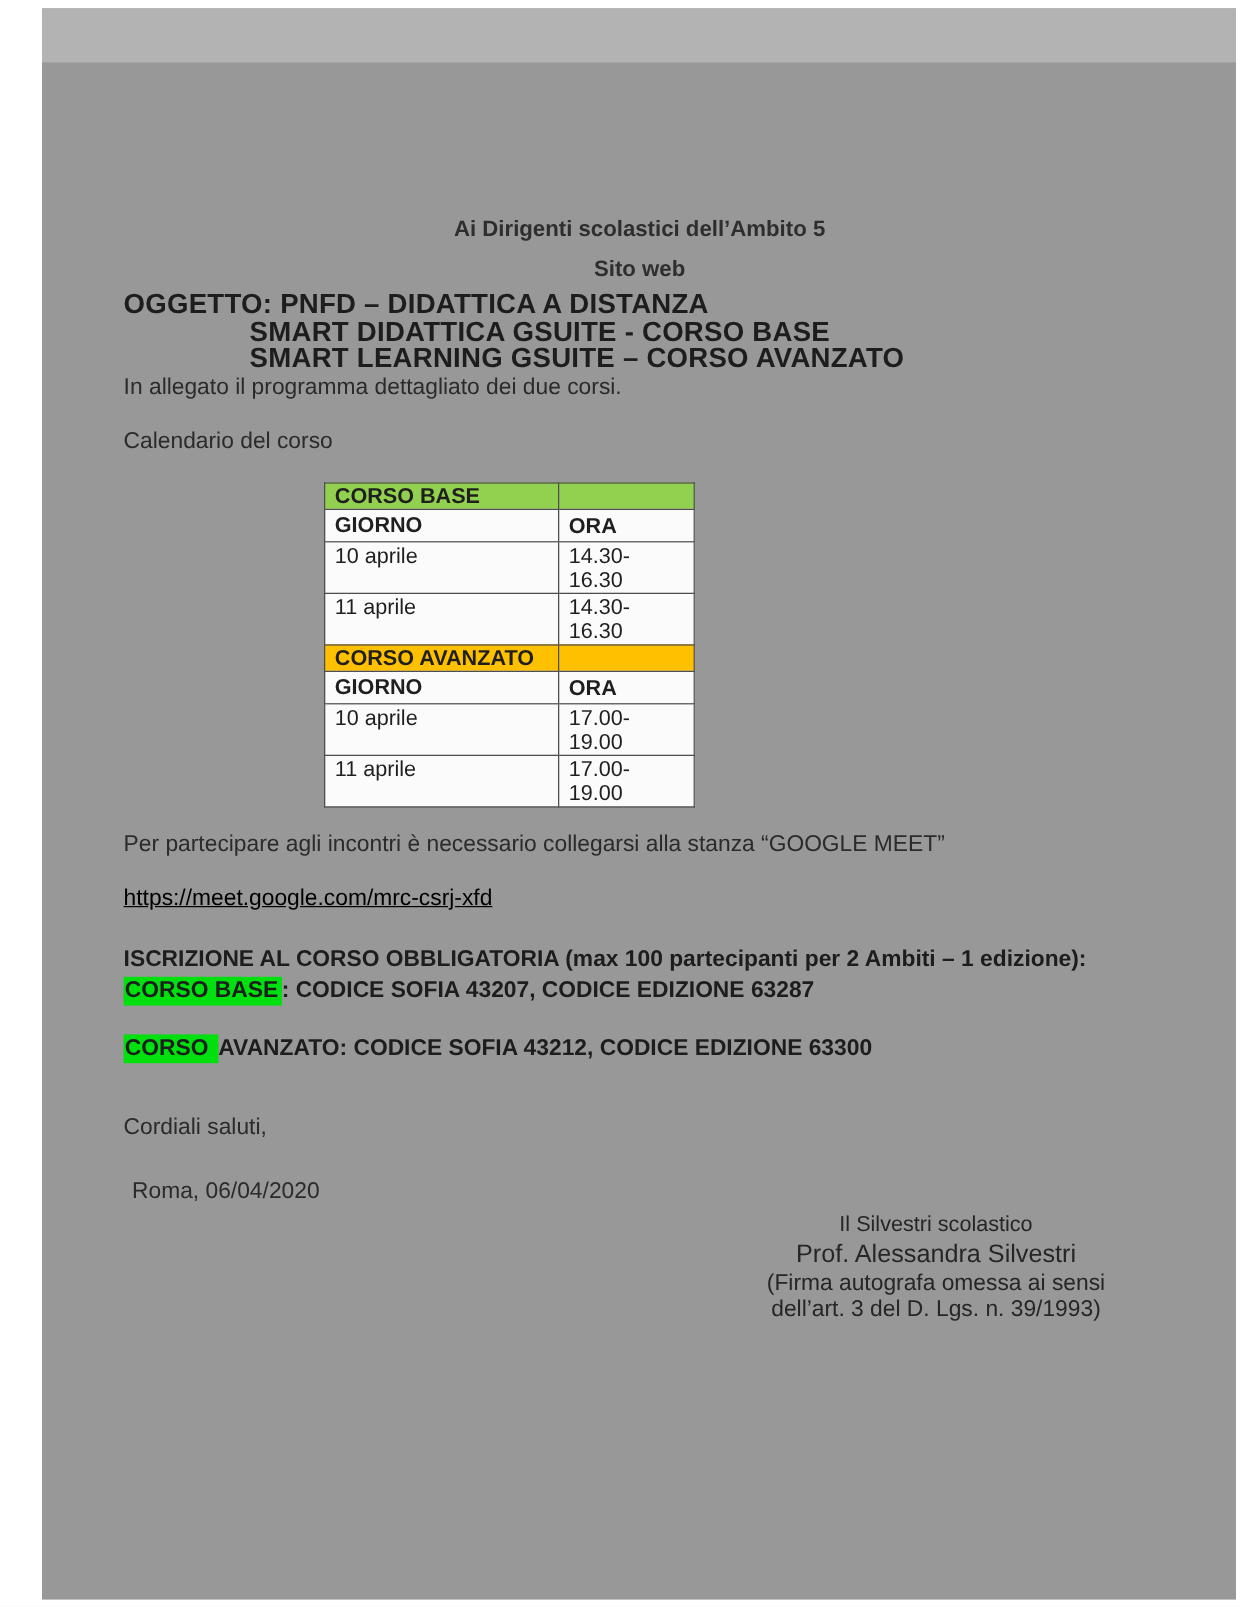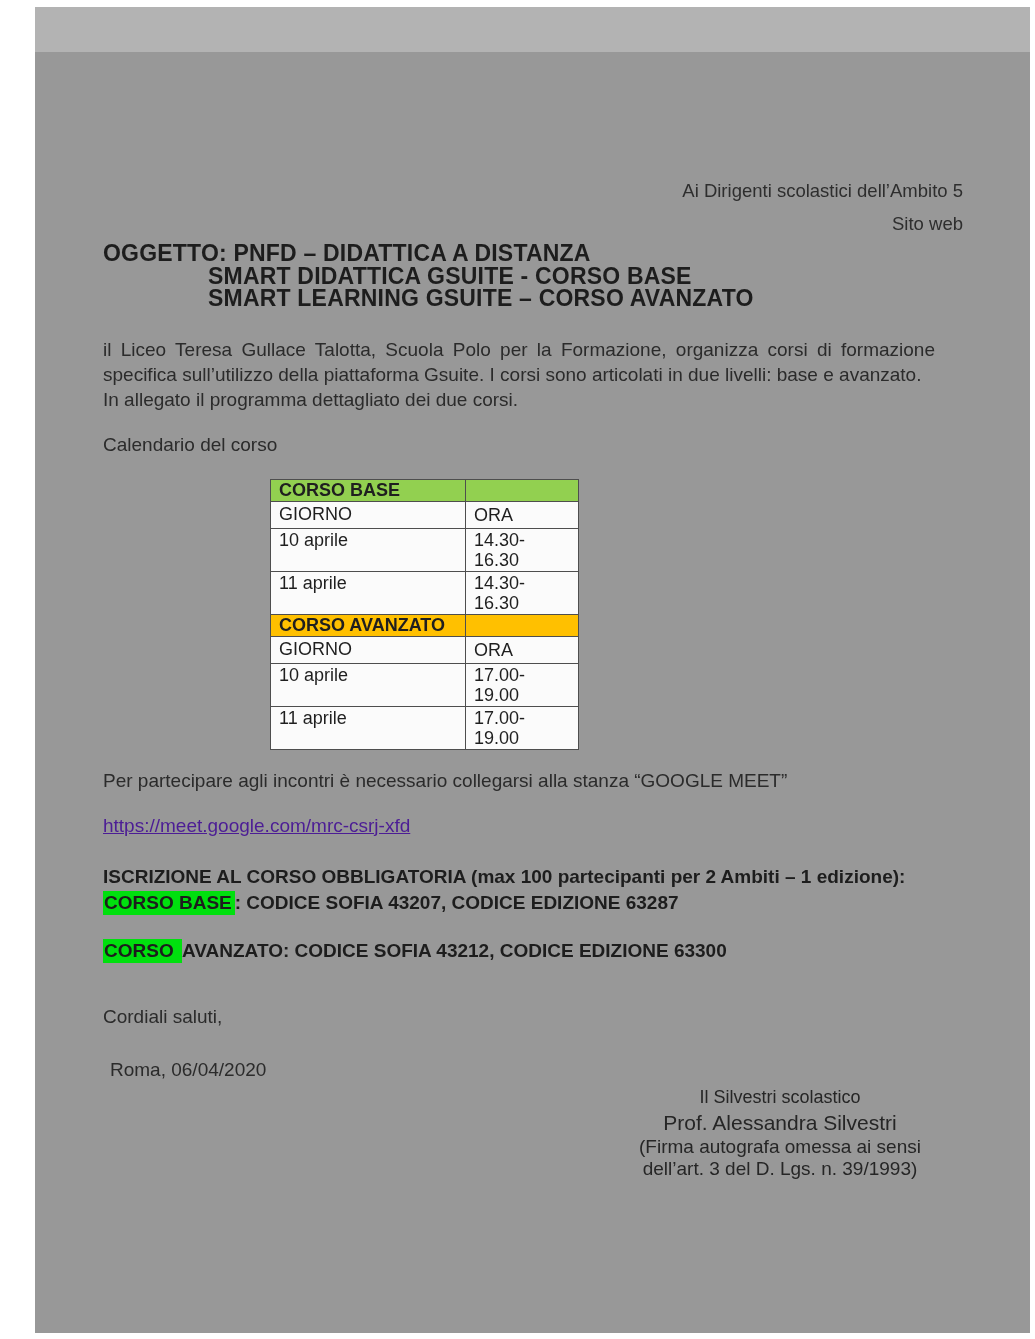--- a/index.html
+++ b/index.html
@@ -16,22 +16,22 @@
     background:#989898;
   }
   .top-strip { width:100%; height:45px; background:#b3b3b3; }
   .content {
     padding:0 95px 0 68px;
     color:#2b2b2b;
     font-size:19px;
   }
   .recipients {
     margin-top:122px; margin-right:-28px;
-    text-align:right;
-    font-size:18.5px; line-height:33px; color:#2e2e2e;
+    text-align:center;
+    font-size:18.5px; line-height:33px; color:#2e2e2e;font-weight:bold;
   }
   .subject {
     margin-top:2px;
     font-weight:bold; font-size:23px; line-height:22.5px;
     color:#1d1d1d; letter-spacing:0.2px;
   }
   .subject .ind { margin-left:105px; }
   .bodytext { margin-top:27px; text-align:justify; line-height:25px; }
   .bodytext-cont { text-align:left; line-height:25px; }
   .calendar-heading { margin-top:20px; line-height:25px; }
@@ -42,29 +42,29 @@
     font-size:18px; color:#1f1f1f;
   }
   .cal-table td {
     border:1.6px solid #4e4e4e;
     background:#fbfbfb;
     padding:0 0 0 8px;
   }
   .cal-table .c1 { width:195px; }
   .cal-table .c2 { width:113px; }
   .sec-row td { height:22px; font-weight:bold; line-height:20px; }
-  .colhdr-row td { height:27px; font-weight:normal; }
+  .colhdr-row td { height:27px; font-weight:bold; }
   .colhdr-row .hdr-giorno { vertical-align:top; padding-top:2px; }
   .colhdr-row .hdr-ora { vertical-align:bottom; padding-bottom:2px; }
   .data-row td { height:41px; vertical-align:top; padding-top:1px; line-height:20.5px; }
   .ora-cell { white-space:pre-line; }
 
   .meet-text { margin-top:18px; line-height:25px; }
   .meet-link { margin-top:20px; line-height:25px; }
-  .meet-link a { color:#4c1d95; text-decoration:underline; }
+  .meet-link a { color:#000000; text-decoration:underline; }
 
   .enroll {
     margin-top:26px;
     font-weight:bold; line-height:26px; color:#1d1d1d;
   }
   .enroll-av { margin-top:22px; font-weight:bold; line-height:26px; color:#1d1d1d; }
   .hl { padding:1px 3px 2px 1px; }
 
   .salutation { margin-top:40px; line-height:25px; }
   .place-date { margin-top:28px; padding-left:7px; line-height:25px; }
@@ -90,21 +90,20 @@
       <div>Ai Dirigenti scolastici dell’Ambito 5</div>
       <div>Sito web</div>
     </div>
 
     <div class="subject">
       <div><span>OGGETTO:</span> <span>PNFD – DIDATTICA  A DISTANZA</span></div>
       <div class="ind">SMART DIDATTICA GSUITE - CORSO BASE</div>
       <div class="ind">SMART LEARNING  GSUITE – CORSO AVANZATO</div>
     </div>
 
-    <div class="bodytext">il Liceo Teresa Gullace Talotta, Scuola Polo per la Formazione, organizza corsi di formazione specifica sull’utilizzo della piattaforma Gsuite. I corsi sono articolati in due livelli: base e avanzato.</div>
     <div class="bodytext-cont">In allegato il programma dettagliato dei due corsi.</div>
 
     <div class="calendar-heading">Calendario del corso</div>
 
     <table class="cal-table">
       <tbody>
           <tr class="sec-row">
         <td class="c1" style="background-color: rgb(146, 208, 80);">CORSO BASE</td>
         <td class="c2" style="background-color: rgb(146, 208, 80);"></td>
       </tr>

